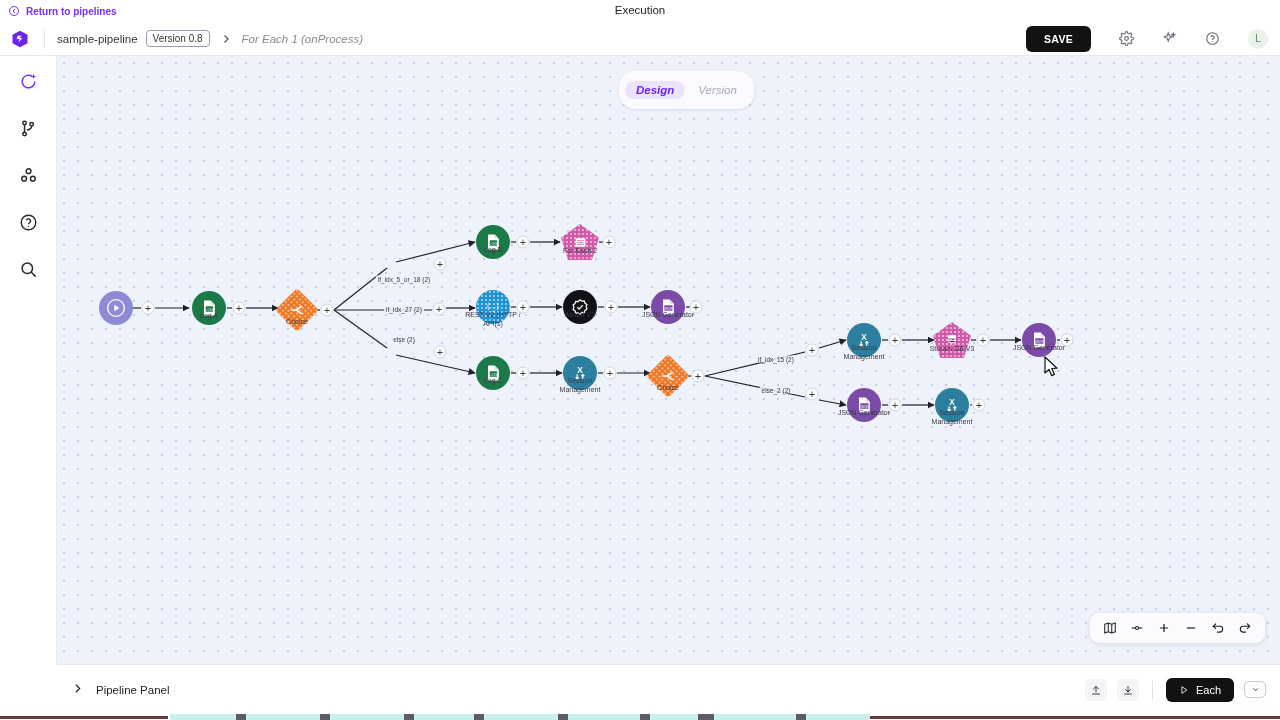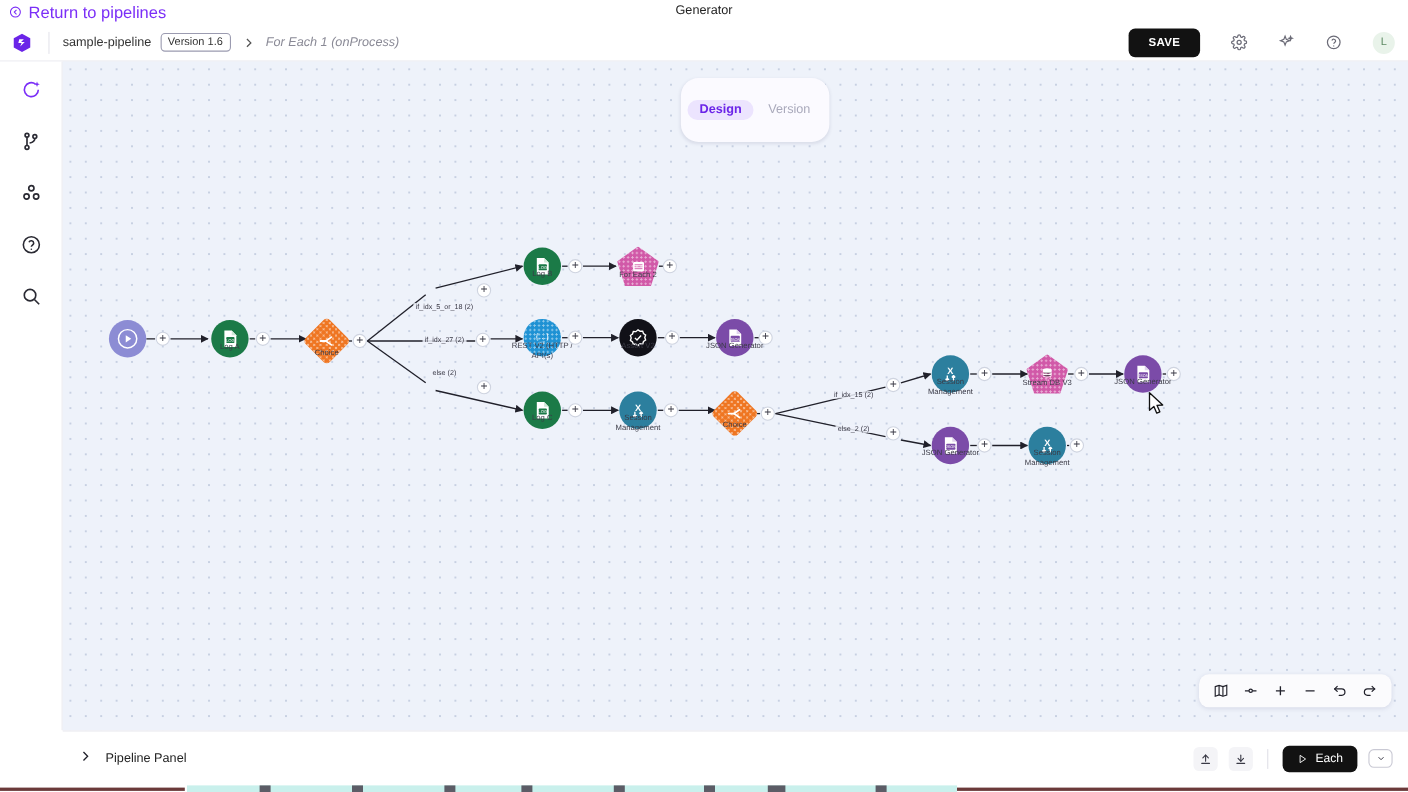--- a/index.html
+++ b/index.html
@@ -9,21 +9,21 @@
     background: #ffffff;
     overflow: hidden;
   }
   .app { position: relative; width: 1280px; height: 720px; }
 
   
   .returnbar {
     height: 22px; display: flex; align-items: center; gap: 6px;
     padding-left: 8px; background: #fff;
   }
-  .returnbar .lbl { color: #7b2ff7; font-size: 15px; font-weight: normal; }
+  .returnbar .lbl { color: #7b2ff7; font-size: 10px; font-weight: bold; }
   .ret-icon { width: 12px; height: 12px; color: #7b2ff7; display: block; }
 
   
   .pipeline-title {
     position: absolute; top: 4px; left: 0; width: 1280px;
     text-align: center; font-size: 11.5px; color: #222;
   }
 
   
   .topbar {
@@ -68,23 +68,24 @@
   
   .canvas {
     position: absolute; left: 57px; top: 56px; width: 1223px; height: 608px;
     background-color: #eef2fa;
     background-image: radial-gradient(circle, #c7d0e2 1px, transparent 1.1px);
     background-size: 14px 14px;
     overflow: hidden;
   }
   .mode-toggle {
     position: absolute; left: 562px; top: 15px;
-    background: #fbfaff; border-radius: 16px; padding: 20px 6px;
+    background: #fbfaff; border-radius: 16px; padding: 10px 6px;
     display: flex; gap: 2px; box-shadow: 0 1px 3px rgba(40,40,90,.10);
     z-index: 20;
+    font-style: italic;
   }
   .mode-toggle div {
     font-size: 11.5px; font-weight: bold; padding: 3px 11px; border-radius: 13px;
     cursor: pointer;
   }
   .mode-toggle .on { background: #ece4fe; color: #6b24e8; }
   .mode-toggle .off { color: #a9a9bb; font-weight: normal; }
 
   svg.edges { position: absolute; left: 0; top: 0; width: 1223px; height: 608px; }
 
@@ -189,32 +190,32 @@
 
   <div class="returnbar">
     <span>
       <svg class="ret-icon" viewBox="0 0 24 24" fill="none" stroke="currentColor" stroke-width="2">
         <circle cx="12" cy="12" r="9"></circle>
           <path d="M14 8l-4 4 4 4"></path>
       </svg>
     </span>
     <span class="lbl">Return to pipelines</span>
   </div>
-  <div class="pipeline-title">Generator</div>
+  <div class="pipeline-title">Execution</div>
 
   <div class="topbar">
     <div class="brand">
       <svg viewBox="0 0 24 24" width="20" height="20">
         <path d="M12 2l9 5v10l-9 5-9-5V7z" fill="#6b24e8"></path>
         <path d="M9 8h5l-3 3h4l-5 5 1.5-4H8z" fill="#fff"></path>
       </svg>
     </div>
     <div class="vdiv"></div>
     <span class="crumb-name">sample-pipeline</span>
-    <span class="version-chip">Version 1.6</span>
+    <span class="version-chip">Version 0.8</span>
     <span class="crumb-sep">
       <svg width="12" height="12" viewBox="0 0 24 24" fill="none" stroke="currentColor" stroke-width="2.4">
           <path d="M9 5l7 7-7 7"></path>
         </svg>
     </span>
     <span class="crumb-ctx">For Each 1 (onProcess)</span>
 
     <div class="top-right">
       <button class="save-btn">SAVE</button>
       <span>

